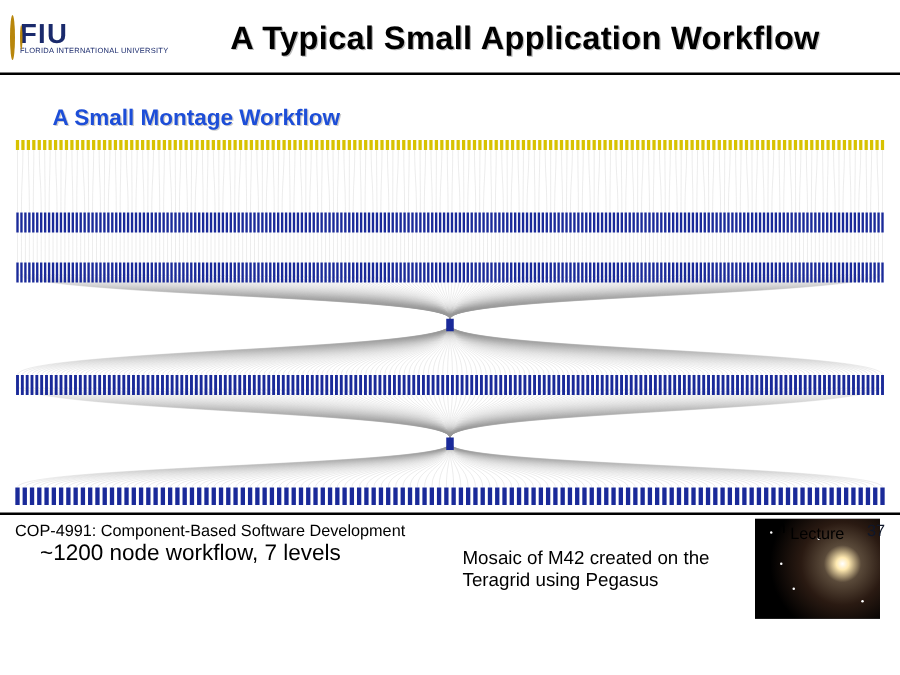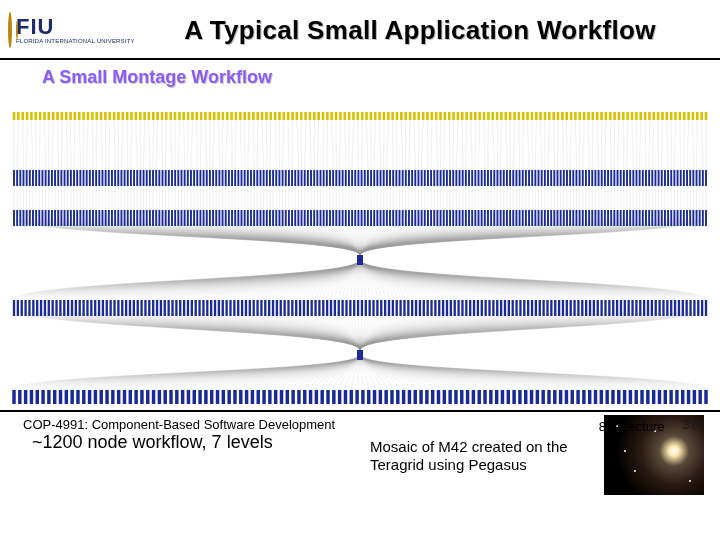--- a/index.html
+++ b/index.html
@@ -10,33 +10,33 @@
   .header { display: flex; align-items: center; border-bottom: 2px solid #000; padding: 4px 8px 2px 8px; height: 60px; }
   .logo-wrap { display: flex; align-items: center; gap: 4px; width: 120px; }
   .logo-seal { width: 36px; height: 36px; border: 2px solid #b8860b; border-radius: 50%; background: radial-gradient(circle at 40% 35%, #ffe9a8 0%, #d4a84b 70%); position: relative; }
   .logo-seal::after { content: ""; position: absolute; inset: 6px; border: 1px solid #b8860b; border-radius: 50%; }
   .logo-text { display: flex; flex-direction: column; line-height: 1; }
   .logo-fiu { font-weight: 900; font-size: 22px; color: #1a2a6c; letter-spacing: 1px; }
   .logo-sub { font-size: 6px; color: #1a2a6c; letter-spacing: 0.2px; white-space: nowrap; }
   .title { flex: 1; text-align: center; font-weight: 900; font-size: 26px; color: #000; text-shadow: 1px 1px 0 #bbb; letter-spacing: 0.3px; }
 
   
-  .subtitle { font-weight: 900; font-size: 18px; color: #8b5cf6; text-shadow: 1px 1px 0 #ccc; padding: 7px 0 6px 42px; }
+  .subtitle { font-weight: 900; font-size: 18px; color: #1d4ed8; text-shadow: 1px 1px 0 #ccc; padding: 24px 0 6px 42px; }
 
   .diagram { position: absolute; left: 8px; right: 8px; top: 100px; height: 320px; }
   .diagram svg { width: 100%; height: 100%; display: block; }
 
   .caption-left { position: absolute; left: 32px; top: 432px; font-size: 18px; color: #000; }
   .caption-right { position: absolute; left: 370px; top: 438px; width: 210px; font-size: 15px; line-height: 1.22; color: #000; }
   .mosaic-img { position: absolute; right: 16px; top: 415px; width: 100px; height: 80px; background: #000; overflow: hidden; }
   .mosaic-img .nebula { position: absolute; inset: 0; background: radial-gradient(circle at 70% 45%, #fff 0%, #ffe9b0 6%, #5a4a3a 18%, #2a1a12 40%, #000 70%); }
   .mosaic-img .star { position: absolute; width: 2px; height: 2px; background: #fff; border-radius: 50%; }
 
   
-  .footer { position: absolute; left: 0; right: 0; bottom: 0; height: 26px; border-top: 2px solid #000; display: flex; align-items: center; font-size: 13px; padding: 0 23px; }
+  .footer { position: absolute; left: 0; right: 0; bottom: 0; height: 26px; border-top: 2px solid #000; display: flex; align-items: center; font-size: 13px; padding: 0 12px; }
   .footer-left { color: #000; }
   .footer-right { margin-left: auto; color: #000; }
   .footer-right sup { font-size: 14px; }
   .page-num { color: #0f172a; margin-left: 18px; }
 </style>
 </head>
 <body>
 
 <div class="slide">
 

